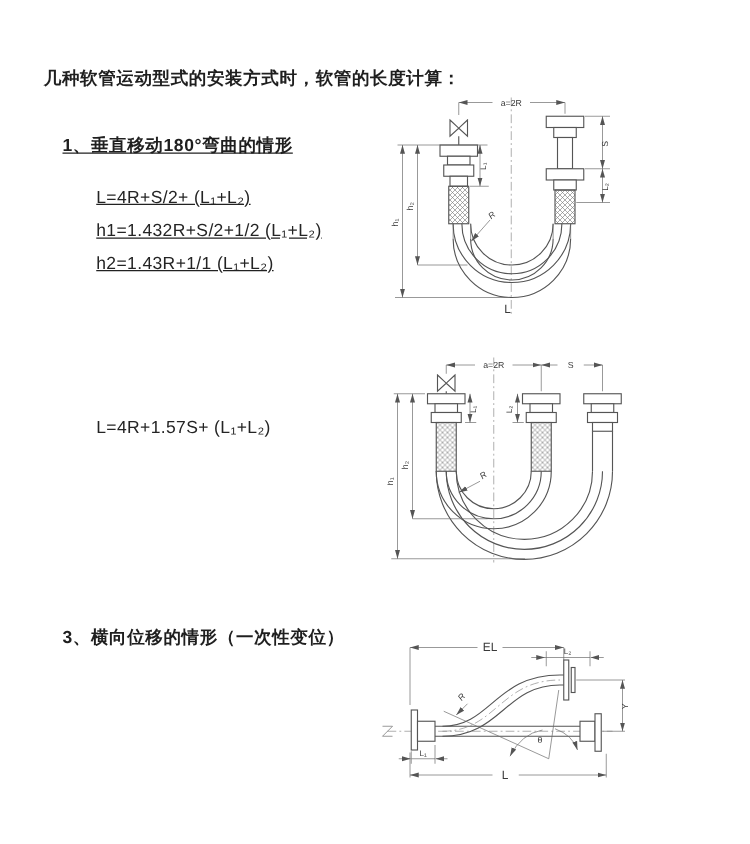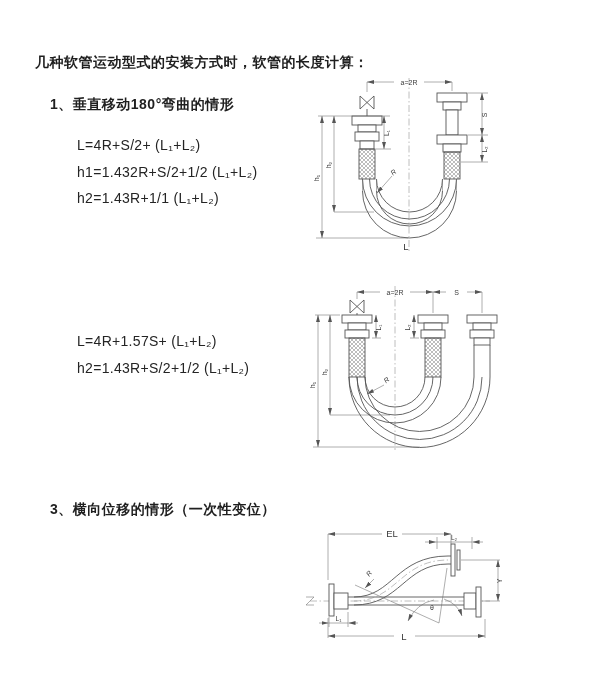--- a/index.html
+++ b/index.html
@@ -4,27 +4,27 @@
 <style>
   html,body{margin:0;padding:0;background:#fff;}
   body{width:600px;height:675px;position:relative;overflow:hidden;
        font-family:"Liberation Sans","DejaVu Sans",sans-serif;color:#222;}
   .page-title{position:absolute;left:35px;top:22px;font-size:14px;font-weight:bold;
               letter-spacing:0.5px;color:#1f1f1f;margin-top:32px;}
   .section{position:absolute;left:50px;}
   .sec-heading{font-size:14px;font-weight:bold;color:#1f1f1f;letter-spacing:0.5px;}
   .formulas{margin-left:27px;margin-top:18px;}
   .formula{font-size:14px;line-height:26.5px;color:#242424;letter-spacing:0.3px;white-space:pre;}
-  #sec1{top:96px;}
+  #sec1{top:108px;text-decoration:underline;}
   #sec2{top:310px;}
   #sec3{top:501px;}
   .diag{position:absolute;}
   #diag1{left:312px;top:72px;}
   #diag2{left:310px;top:282px;}
-  #diag3{left:298px;top:516px;text-decoration:underline;}
+  #diag3{left:298px;top:500px;text-decoration:underline;}
   .ln{stroke:#555;stroke-width:0.9;fill:none;}
   .tn{stroke:#6a6a6a;stroke-width:0.55;fill:none;}
   .cl{stroke:#8a8a8a;stroke-width:0.55;fill:none;stroke-dasharray:7 2.5 1.5 2.5;}
   .pt{fill:#fff;stroke:#555;stroke-width:0.9;}
   .br{stroke:#555;stroke-width:0.9;}
   .lbl{font-family:"Liberation Sans",sans-serif;font-size:7px;fill:#3a3a3a;}
   .lbls{font-family:"Liberation Sans",sans-serif;font-size:6.5px;fill:#3a3a3a;}
   .lbl2{font-family:"Liberation Sans",sans-serif;font-size:9.5px;fill:#3a3a3a;}
   .it{font-style:italic;}
 </style>
@@ -38,21 +38,20 @@
   <div class="formulas">
     <div class="formula">L=4R+S/2+ (L₁+L₂)</div>
     <div class="formula">h1=1.432R+S/2+1/2 (L₁+L₂)</div>
     <div class="formula">h2=1.43R+1/1 (L₁+L₂)</div>
   </div>
 </div>
 
 <div class="section" id="sec2">
   <div class="formulas">
     <div class="formula">L=4R+1.57S+ (L₁+L₂)</div>
-    <div class="formula">h2=1.43R+S/2+1/2 (L₁+L₂)</div>
   </div>
 </div>
 
 <div class="section" id="sec3">
   <div class="sec-heading">3、横向位移的情形（一次性变位）</div>
 </div>
 
 <div class="diag" id="diag1">
 <svg width="288" height="190" viewBox="0 0 288 190">
   <defs>

